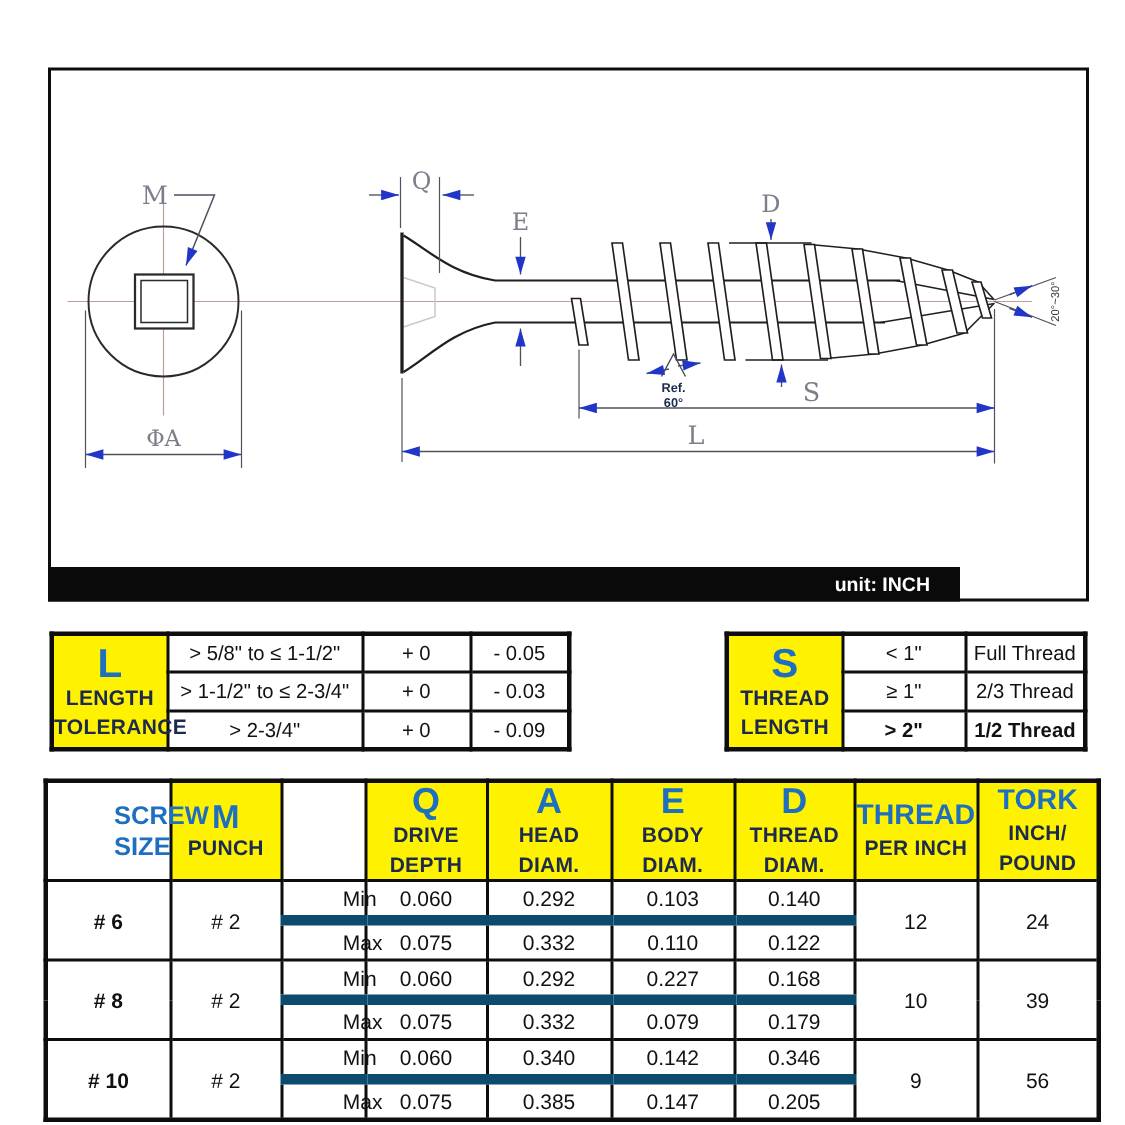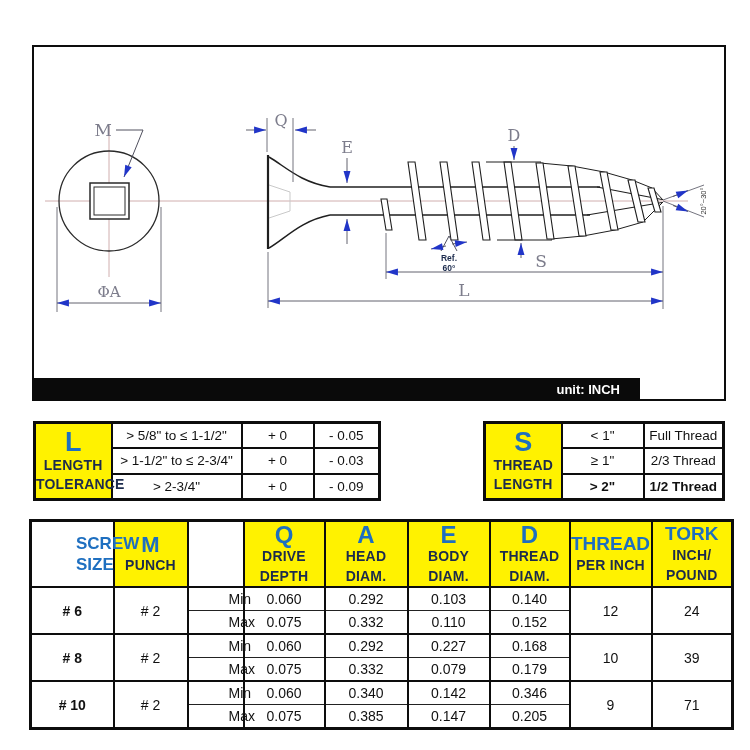--- a/index.html
+++ b/index.html
@@ -28,21 +28,21 @@
   .spec .hdr td{height:50px;}
   .spec .r td{height:22px;}
   .hbig{font-size:24px;font-weight:bold;color:#1e6fc0;line-height:1.05;}
   .hbig2{font-size:19px;font-weight:bold;color:#1e6fc0;line-height:1.2;}
   .hsub{font-size:14px;font-weight:bold;color:#1c2b4d;line-height:1.4;letter-spacing:.2px;}
   .screwhd div{font-size:17px;font-weight:bold;color:#1e6fc0;line-height:1.25;margin-left:44px;}
   .size{font-weight:bold;font-size:15px;}
   .punch{font-size:13.5px;}
   .mm{font-size:12px;padding-left:40px;}
   .thin-b{border-bottom:1px solid #222;}
-  .thin-t{border-top:1px solid #0c4a6e;}
+  .thin-t{border-top:7px solid #0c4a6e;}
 </style>
 </head>
 <body>
 
 <div class="sheet">
 
   <div class="frame">
     <div class="unitbar">unit: INCH</div>
   </div>
 
@@ -251,21 +251,21 @@
       <td class="thin-b">0.103</td>
       <td class="thin-b">0.140</td>
       <td rowspan="2">12</td>
       <td rowspan="2">24</td>
     </tr>
     <tr class="r">
       <td class="mm thin-t">Max</td>
       <td class="thin-t">0.075</td>
       <td class="thin-t">0.332</td>
       <td class="thin-t">0.110</td>
-      <td class="thin-t">0.152</td>
+      <td class="thin-t">0.122</td>
     </tr>
 
     <tr class="r">
       <td rowspan="2" class="size"># 8</td>
       <td rowspan="2" class="punch"># 2</td>
       <td class="mm thin-b">Min</td>
       <td class="thin-b">0.060</td>
       <td class="thin-b">0.292</td>
       <td class="thin-b">0.227</td>
       <td class="thin-b">0.168</td>
@@ -282,21 +282,21 @@
 
     <tr class="r">
       <td rowspan="2" class="size"># 10</td>
       <td rowspan="2" class="punch"># 2</td>
       <td class="mm thin-b">Min</td>
       <td class="thin-b">0.060</td>
       <td class="thin-b">0.340</td>
       <td class="thin-b">0.142</td>
       <td class="thin-b">0.346</td>
       <td rowspan="2">9</td>
-      <td rowspan="2">71</td>
+      <td rowspan="2">56</td>
     </tr>
     <tr class="r">
       <td class="mm thin-t">Max</td>
       <td class="thin-t">0.075</td>
       <td class="thin-t">0.385</td>
       <td class="thin-t">0.147</td>
       <td class="thin-t">0.205</td>
     </tr>
   </tbody>
     </table>

